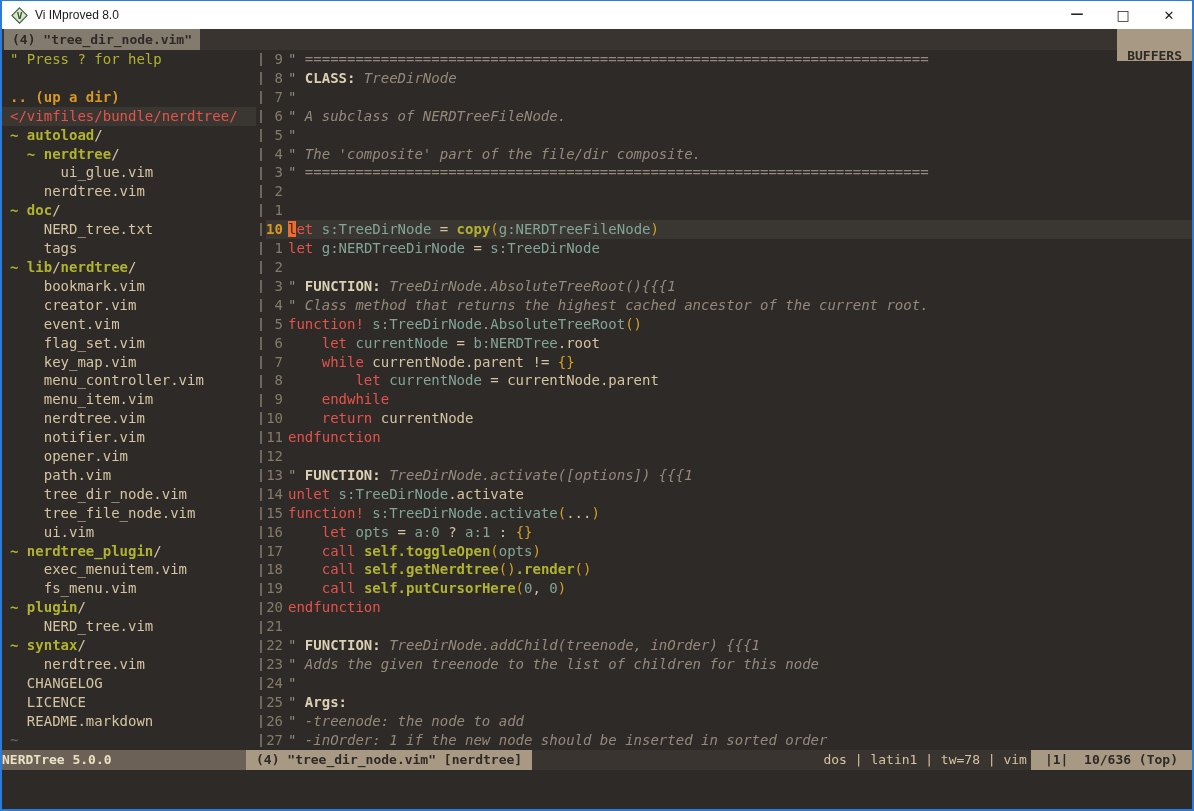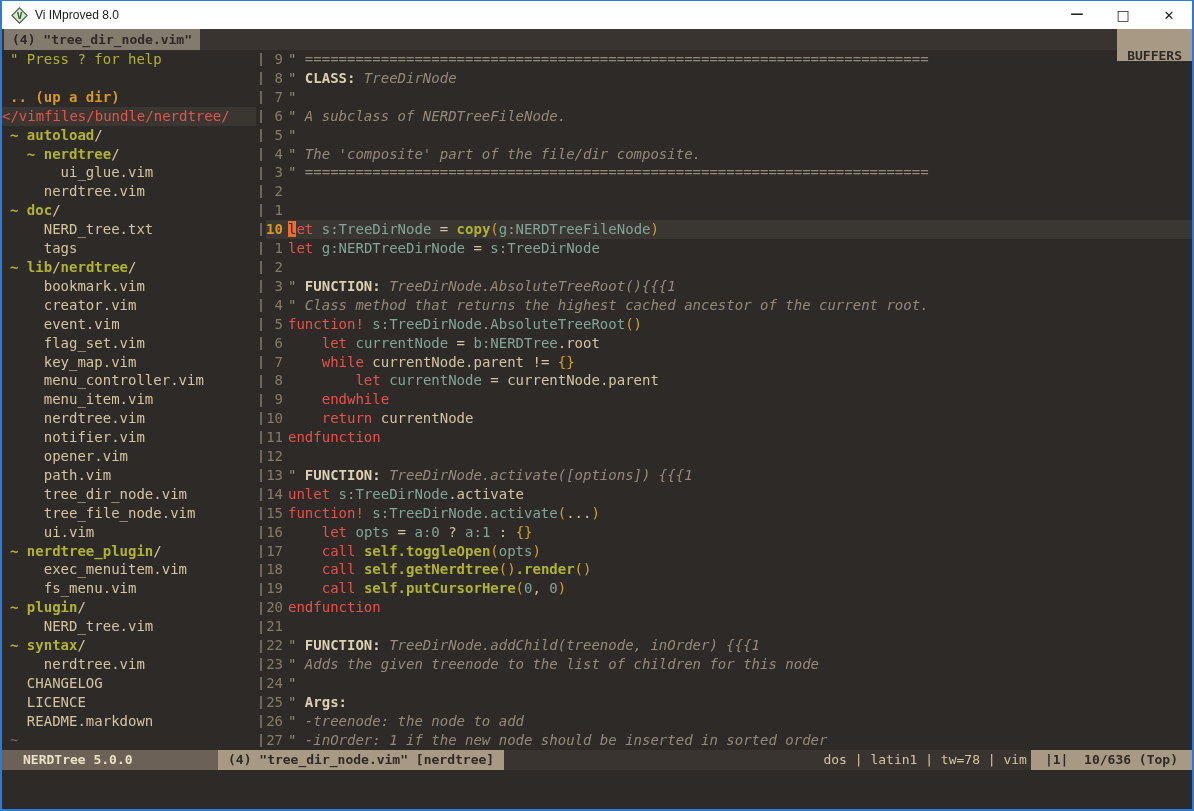--- a/index.html
+++ b/index.html
@@ -28,42 +28,42 @@
   .tab.buffers{background:var(--tan);color:var(--tabfg);padding:16px 10px;}
   
   .content{height:700px;display:flex;flex:0 0 auto;overflow:hidden;}
   .tree{width:246px;flex:0 0 auto;padding-left:8px;overflow:hidden;}
   .sep{width:10px;flex:0 0 auto;
     background:repeating-linear-gradient(180deg,var(--nontext) 0 13px,rgba(0,0,0,0) 13px 18.92px);
     background-size:2px 100%;background-repeat:no-repeat;background-position:4px 3px;}
   .editor{flex:1;overflow:hidden;}
   .row{height:18.92px;line-height:18.92px;font-size:14px;white-space:pre;display:flex;}
   .tree .row{display:block;}
-  .row.hl{background:var(--cursorline);margin-left:-8px;}
+  .row.hl{background:var(--cursorline);margin-left:-8px;padding-left:8px;}
   .row.curline{background:var(--cursorline);}
   .gutter{flex:0 0 17px;text-align:right;margin-right:5px;color:var(--numfg);}
   .gutter.curnum{text-align:left;color:var(--gold);font-weight:bold;}
   .code{flex:1;}
   
   .s-o{color:var(--fg);}
   .s-k{color:var(--red);}
   .s-i{color:var(--aqua);}
   .s-f{color:var(--green);font-weight:bold;}
   .s-d{color:var(--yellow);}
   .s-c{color:var(--comment);font-style:italic;}
   .s-ct{color:var(--fg2);font-weight:bold;}
   .s-cur{background:var(--cursor);color:#40251a;}
   .s-help{color:var(--green);}
   .s-up{color:var(--gold);font-weight:bold;}
   .s-root{color:var(--red);}
   .s-dir{color:var(--green);font-weight:bold;}
   .s-tilde{color:var(--nontext);}
   
   .statusline{height:20px;display:flex;flex:0 0 auto;font-size:13px;font-weight:bold;line-height:20px;background:var(--chrome);white-space:pre;}
-  .st-left{width:216px;flex:0 0 auto;background:var(--stgray);color:var(--stgraytxt);padding-left:21px;box-sizing:border-box;}
+  .st-left{width:244px;flex:0 0 auto;background:var(--stgray);color:var(--stgraytxt);padding-left:0;box-sizing:border-box;}
   .st-file{background:var(--tan);color:var(--tabfg);padding:0 10px;}
   .st-fill{flex:1;}
   .st-info{color:var(--fg);padding-right:4px;font-weight:normal;}
   .st-pos{background:var(--tan);color:var(--tabfg);padding:0 14px;}
   
   .cmdline{flex:1;background:var(--bg);}
 </style>
 </head>
 <body>
 

